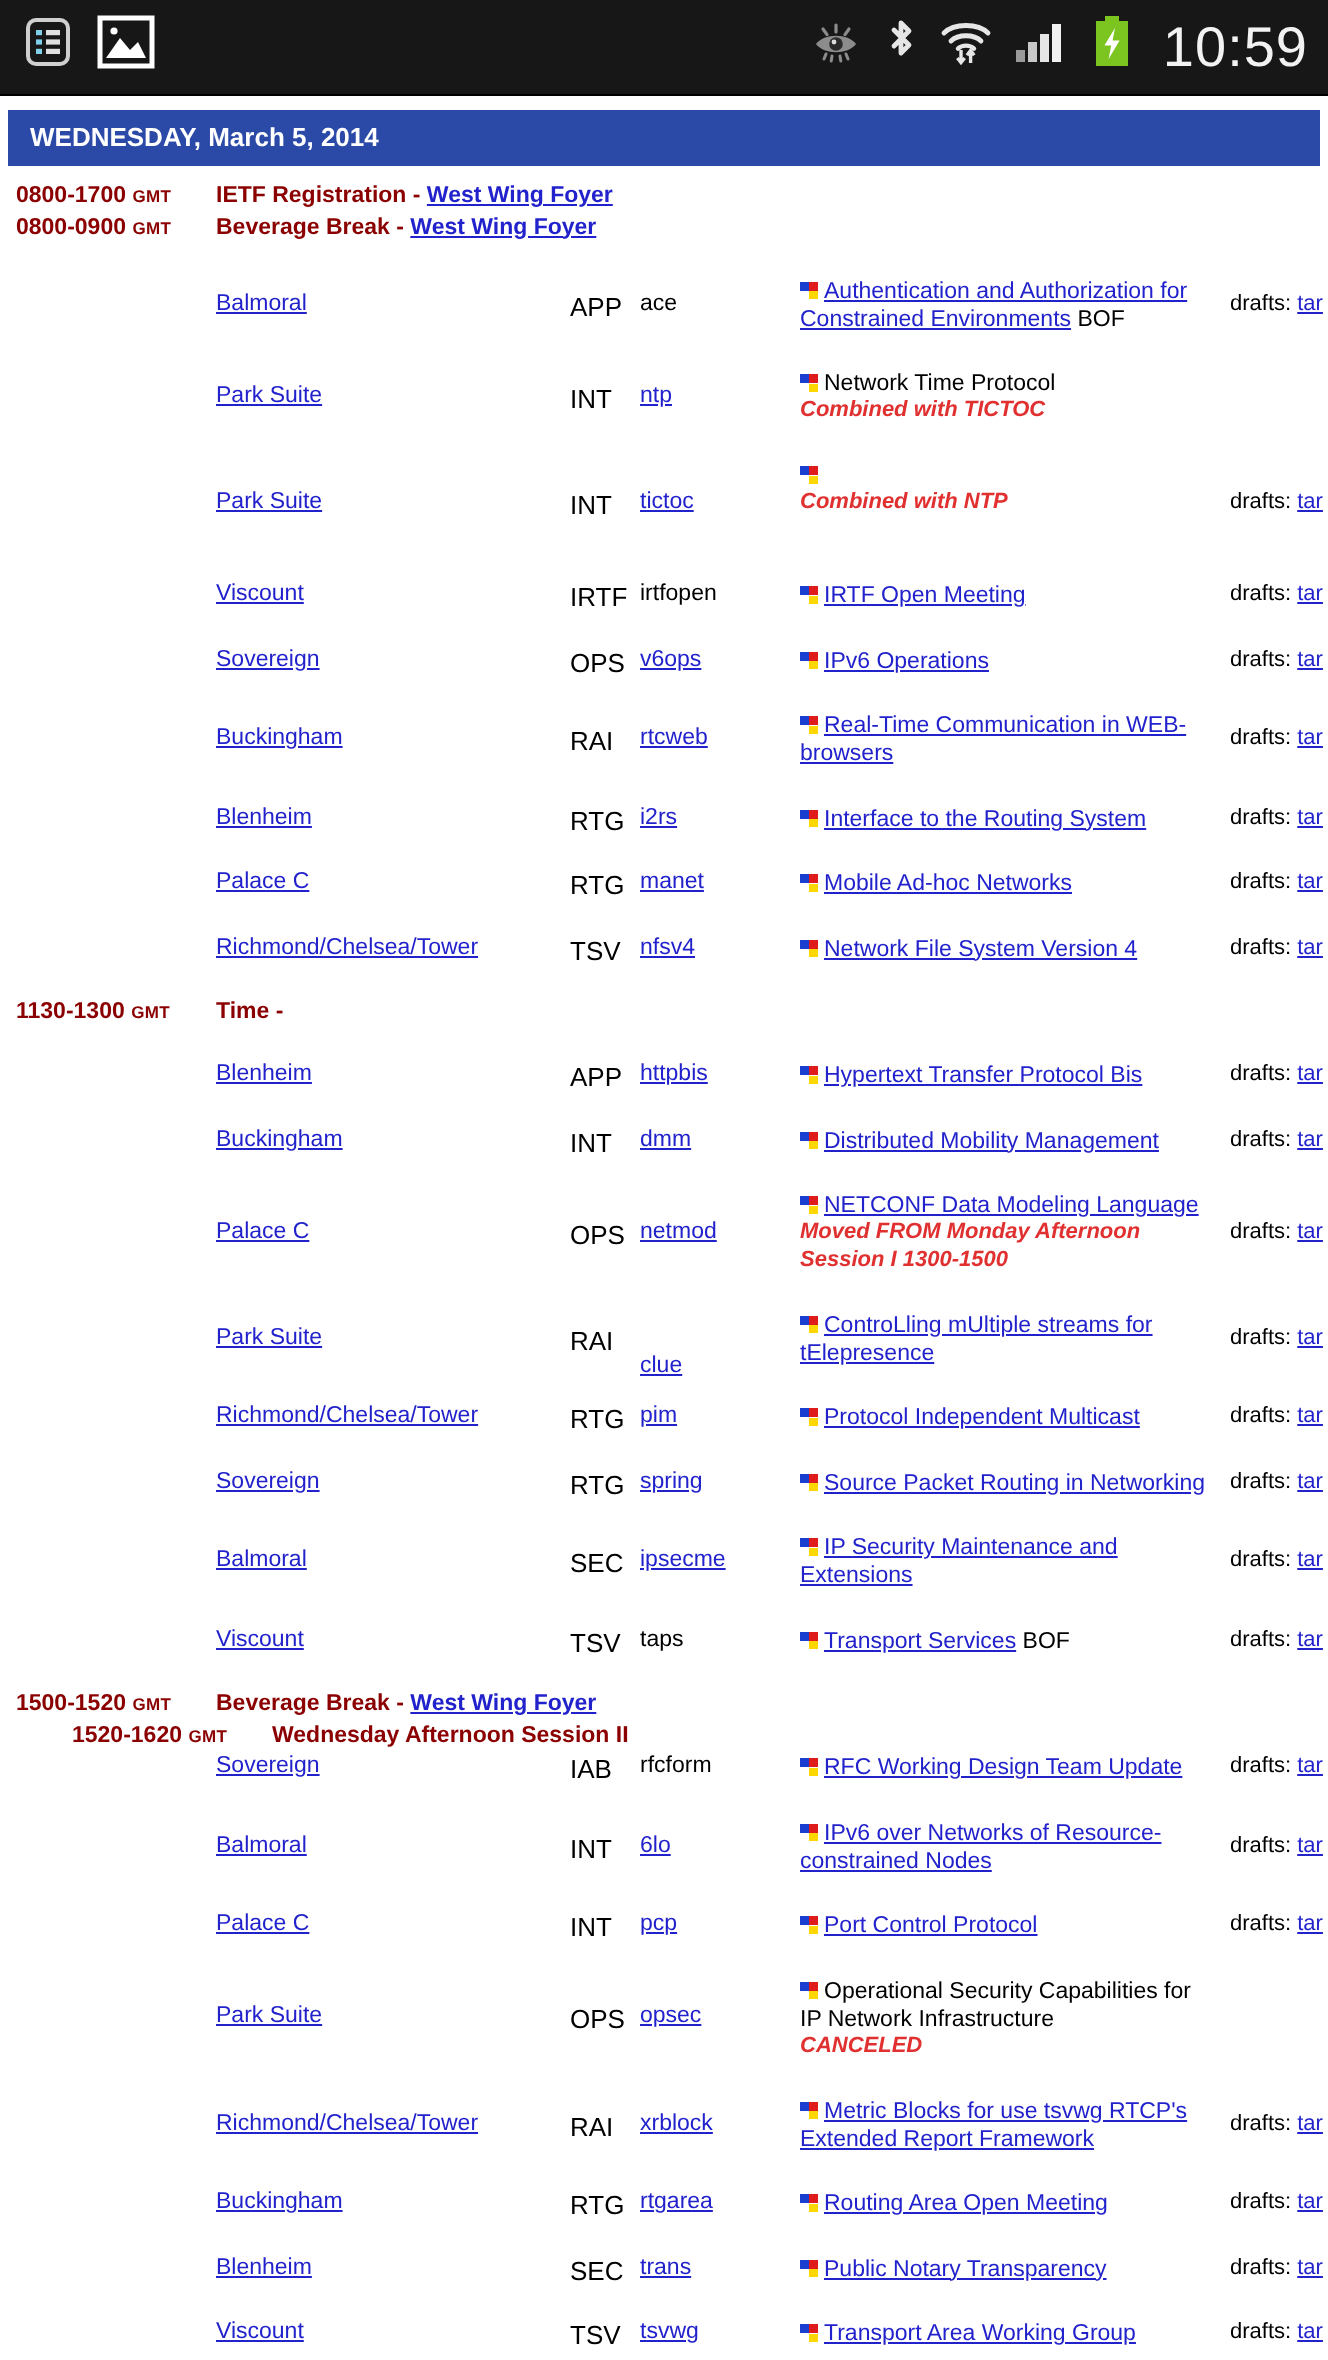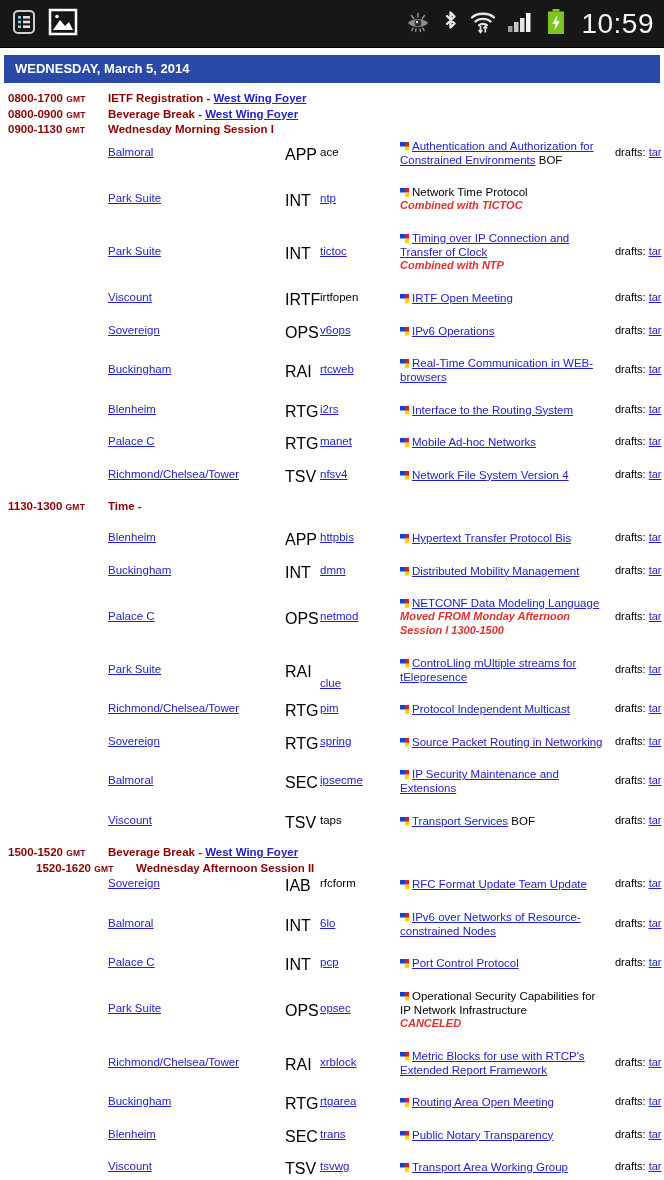--- a/index.html
+++ b/index.html
@@ -84,21 +84,21 @@
   
   .srow { position: relative; width: 664px; }
   .c-room {
     position: absolute; left: 108px;
     font-size: 11.5px;
     white-space: nowrap;
   }
   .c-room a { color: #2222cc; text-decoration: underline; }
   .c-area {
     position: absolute; left: 285px;
-    font-size: 16px;
+    font-size: 13px;
     color: #000;
     white-space: nowrap;
   }
   .c-group {
     position: absolute; left: 320px;
     font-size: 11.5px;
     color: #000;
     white-space: nowrap;
   }
   .c-group a { color: #2222cc; text-decoration: underline; text-align: right; }
@@ -223,42 +223,38 @@
 
 <div id="schedule" style="height: 1283px;">
     <div class="row hrow" style="position: absolute; top: 9px; left: 0px;">
       <span class="htime">0800-1700 <span class="gmt">GMT</span></span>
       <span class="hdesc">IETF Registration - <a class="wlink" href="#">West Wing Foyer</a></span>
     </div>
     <div class="row hrow" style="position: absolute; top: 24.5px; left: 0px;">
       <span class="htime">0800-0900 <span class="gmt">GMT</span></span>
       <span class="hdesc">Beverage Break - <a class="wlink" href="#">West Wing Foyer</a></span>
     </div>
-    <div class="row hrow" style="position: absolute; top: 40px; left: 0px;">
-      <span class="htime">0900-1130 <span class="gmt">GMT</span></span>
-      <span class="hdesc">Wednesday Morning Session I</span>
-    </div>
     <div class="row srow" style="position: absolute; top: 55.5px; left: 0px;">
       <span class="c-room" style="top: 7px;"><a href="#">Balmoral</a></span>
       <span class="c-area" style="top: 7px;">APP</span>
       <span class="c-group" style="top: 7px;"><span>ace</span></span>
       <span class="c-title"><span class="qicon"></span><a href="#">Authentication and Authorization for Constrained Environments</a><span class="suffix"> BOF</span></span>
       <span class="c-drafts" style="top: 7px;">drafts: <a href="#">tar</a></span>
     </div>
     <div class="row srow" style="position: absolute; top: 102px; left: 0px;">
       <span class="c-room" style="top: 6.75px;"><a href="#">Park Suite</a></span>
       <span class="c-area" style="top: 6.75px;">INT</span>
       <span class="c-group" style="top: 6.75px;"><a href="#">ntp</a></span>
       <span class="c-title"><span class="qicon"></span><span>Network Time Protocol</span><span class="note">Combined with TICTOC</span></span>
     </div>
     <div class="row srow" style="position: absolute; top: 148px; left: 0px;">
       <span class="c-room" style="top: 13.75px;"><a href="#">Park Suite</a></span>
       <span class="c-area" style="top: 13.75px;">INT</span>
       <span class="c-group" style="top: 13.75px;"><a href="#">tictoc</a></span>
-      <span class="c-title"><span class="qicon"></span><a href="#">Timing over IP Connection and Transfer of Clock</a><span class="note">Combined with NTP</span></span>
+      <span class="c-title"><span class="qicon"></span><span class="note">Combined with NTP</span></span>
       <span class="c-drafts" style="top: 13.75px;">drafts: <a href="#">tar</a></span>
     </div>
     <div class="row srow" style="position: absolute; top: 208px; left: 0px;">
       <span class="c-room" style="top: 0px;"><a href="#">Viscount</a></span>
       <span class="c-area" style="top: 0px;">IRTF</span>
       <span class="c-group" style="top: 0px;"><span>irtfopen</span></span>
       <span class="c-title"><span class="qicon"></span><a href="#">IRTF Open Meeting</a></span>
       <span class="c-drafts" style="top: 0px;">drafts: <a href="#">tar</a></span>
     </div>
     <div class="row srow" style="position: absolute; top: 240.5px; left: 0px;">
@@ -361,21 +357,21 @@
       <span class="hdesc">Beverage Break - <a class="wlink" href="#">West Wing Foyer</a></span>
     </div>
     <div class="row hrow" style="position: absolute; top: 778.5px; left: 0px; margin-left: 28px;">
       <span class="htime">1520-1620 <span class="gmt">GMT</span></span>
       <span class="hdesc">Wednesday Afternoon Session II</span>
     </div>
     <div class="row srow" style="position: absolute; top: 794px; left: 0px;">
       <span class="c-room" style="top: 0px;"><a href="#">Sovereign</a></span>
       <span class="c-area" style="top: 0px;">IAB</span>
       <span class="c-group" style="top: 0px;"><span>rfcform</span></span>
-      <span class="c-title"><span class="qicon"></span><a href="#">RFC Format Update Team Update</a></span>
+      <span class="c-title"><span class="qicon"></span><a href="#">RFC Working Design Team Update</a></span>
       <span class="c-drafts" style="top: 0px;">drafts: <a href="#">tar</a></span>
     </div>
     <div class="row srow" style="position: absolute; top: 826.5px; left: 0px;">
       <span class="c-room" style="top: 7px;"><a href="#">Balmoral</a></span>
       <span class="c-area" style="top: 7px;">INT</span>
       <span class="c-group" style="top: 7px;"><a href="#">6lo</a></span>
       <span class="c-title"><span class="qicon"></span><a href="#">IPv6 over Networks of Resource-constrained Nodes</a></span>
       <span class="c-drafts" style="top: 7px;">drafts: <a href="#">tar</a></span>
     </div>
     <div class="row srow" style="position: absolute; top: 873px; left: 0px;">
@@ -388,21 +384,21 @@
     <div class="row srow" style="position: absolute; top: 905.5px; left: 0px;">
       <span class="c-room" style="top: 13.75px;"><a href="#">Park Suite</a></span>
       <span class="c-area" style="top: 13.75px;">OPS</span>
       <span class="c-group" style="top: 13.75px;"><a href="#">opsec</a></span>
       <span class="c-title"><span class="qicon"></span><span>Operational Security Capabilities for IP Network Infrastructure</span><span class="note">CANCELED</span></span>
     </div>
     <div class="row srow" style="position: absolute; top: 965.5px; left: 0px;">
       <span class="c-room" style="top: 7px;"><a href="#">Richmond/Chelsea/Tower</a></span>
       <span class="c-area" style="top: 7px;">RAI</span>
       <span class="c-group" style="top: 7px;"><a href="#">xrblock</a></span>
-      <span class="c-title"><span class="qicon"></span><a href="#">Metric Blocks for use with RTCP's Extended Report Framework</a></span>
+      <span class="c-title"><span class="qicon"></span><a href="#">Metric Blocks for use tsvwg RTCP's Extended Report Framework</a></span>
       <span class="c-drafts" style="top: 7px;">drafts: <a href="#">tar</a></span>
     </div>
     <div class="row srow" style="position: absolute; top: 1012px; left: 0px;">
       <span class="c-room" style="top: 0px;"><a href="#">Buckingham</a></span>
       <span class="c-area" style="top: 0px;">RTG</span>
       <span class="c-group" style="top: 0px;"><a href="#">rtgarea</a></span>
       <span class="c-title"><span class="qicon"></span><a href="#">Routing Area Open Meeting</a></span>
       <span class="c-drafts" style="top: 0px;">drafts: <a href="#">tar</a></span>
     </div>
     <div class="row srow" style="position: absolute; top: 1044.5px; left: 0px;">

